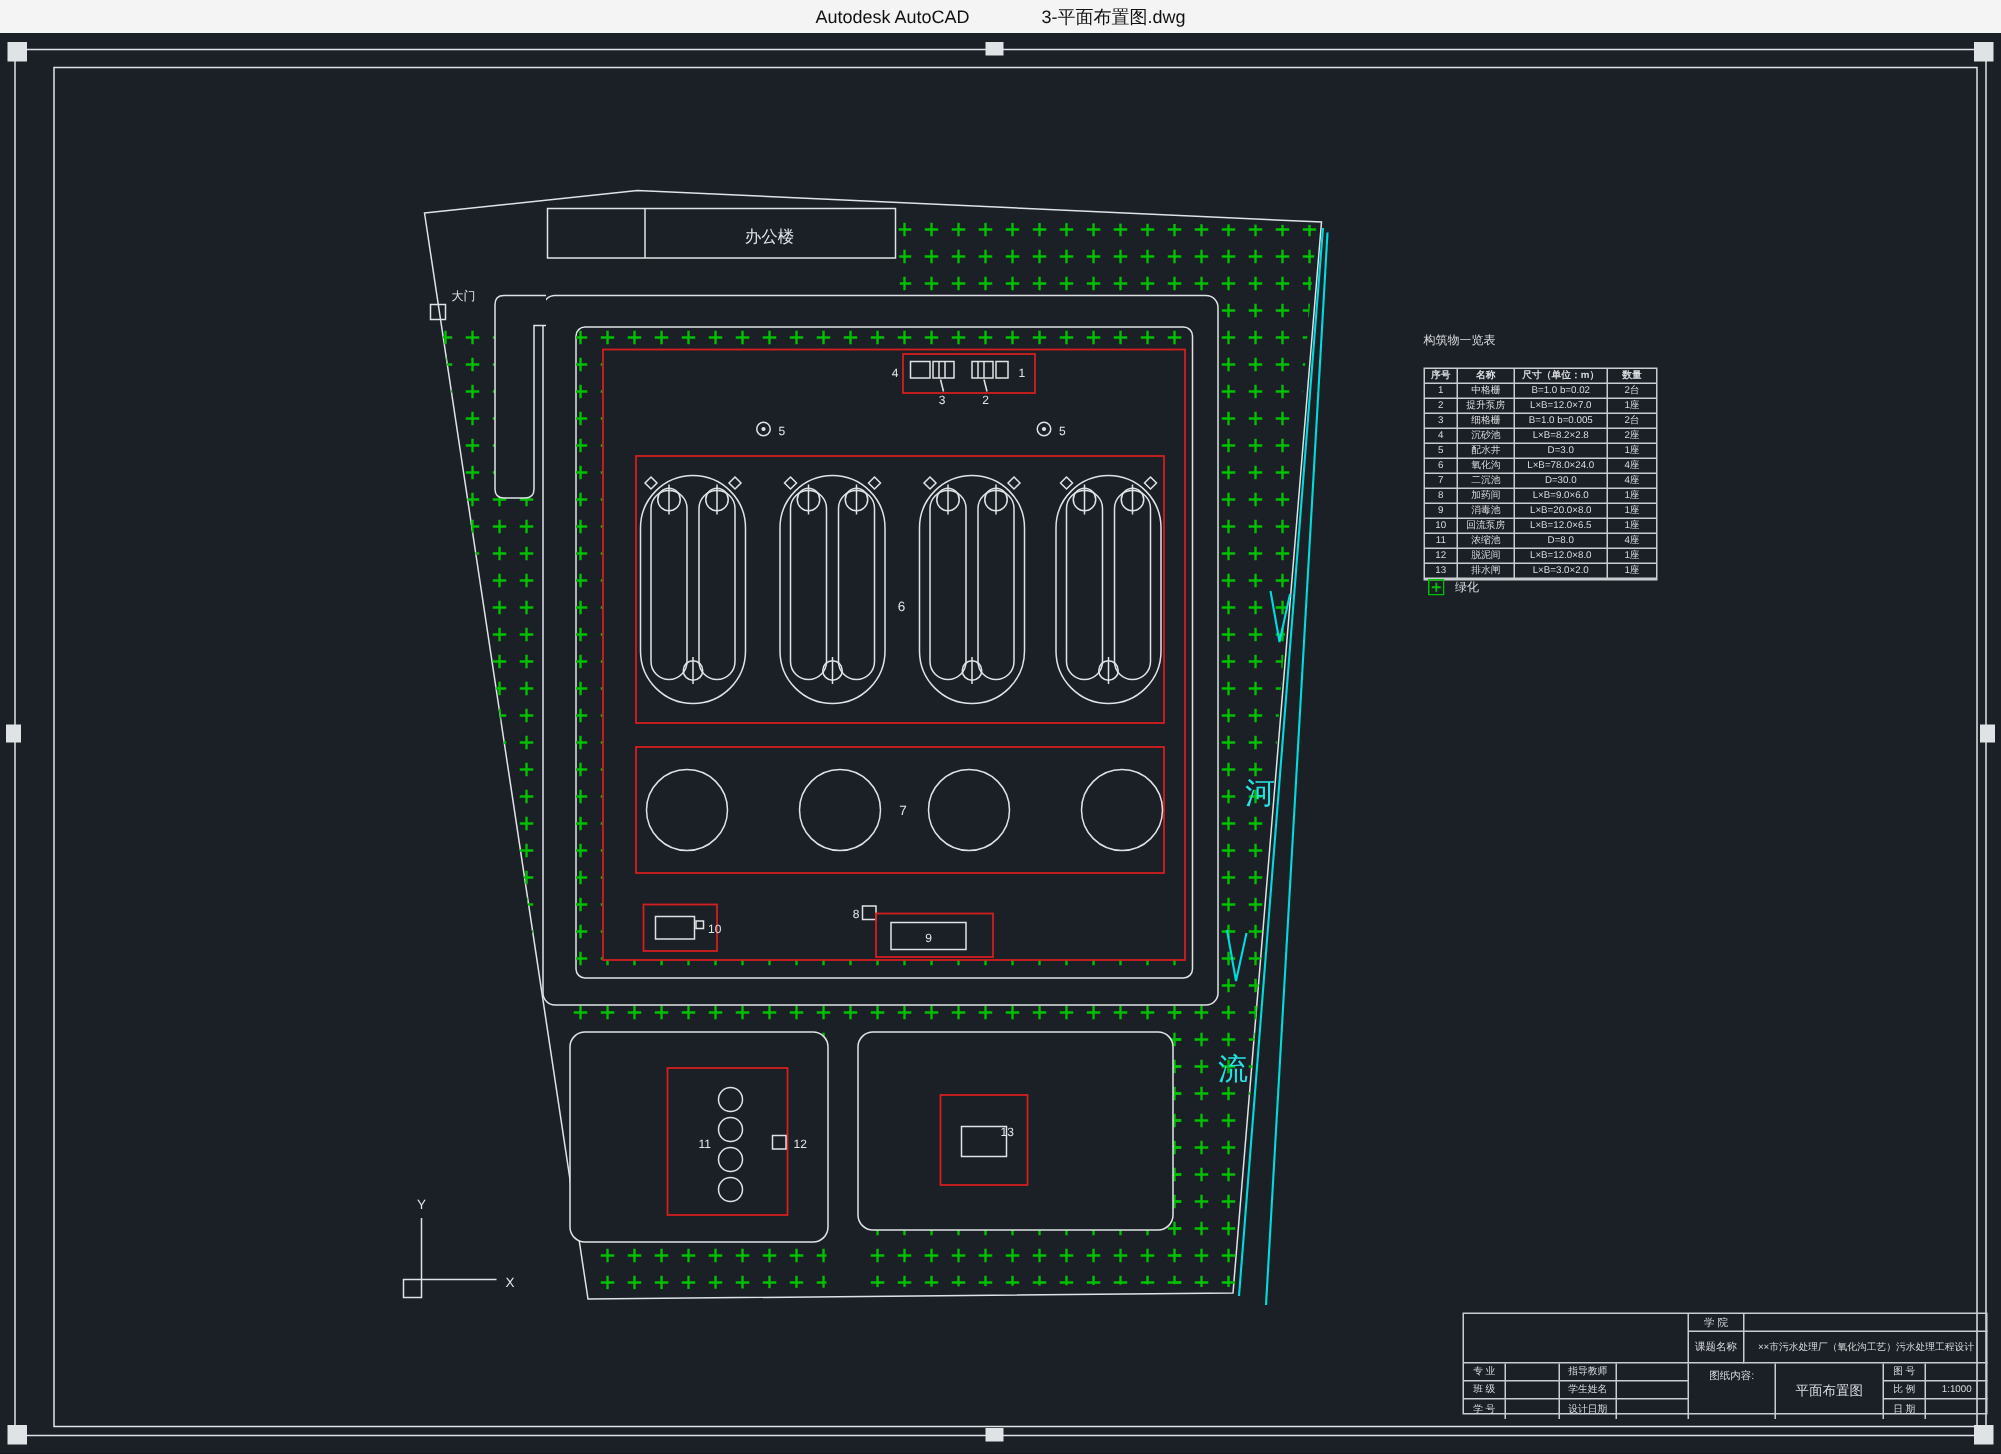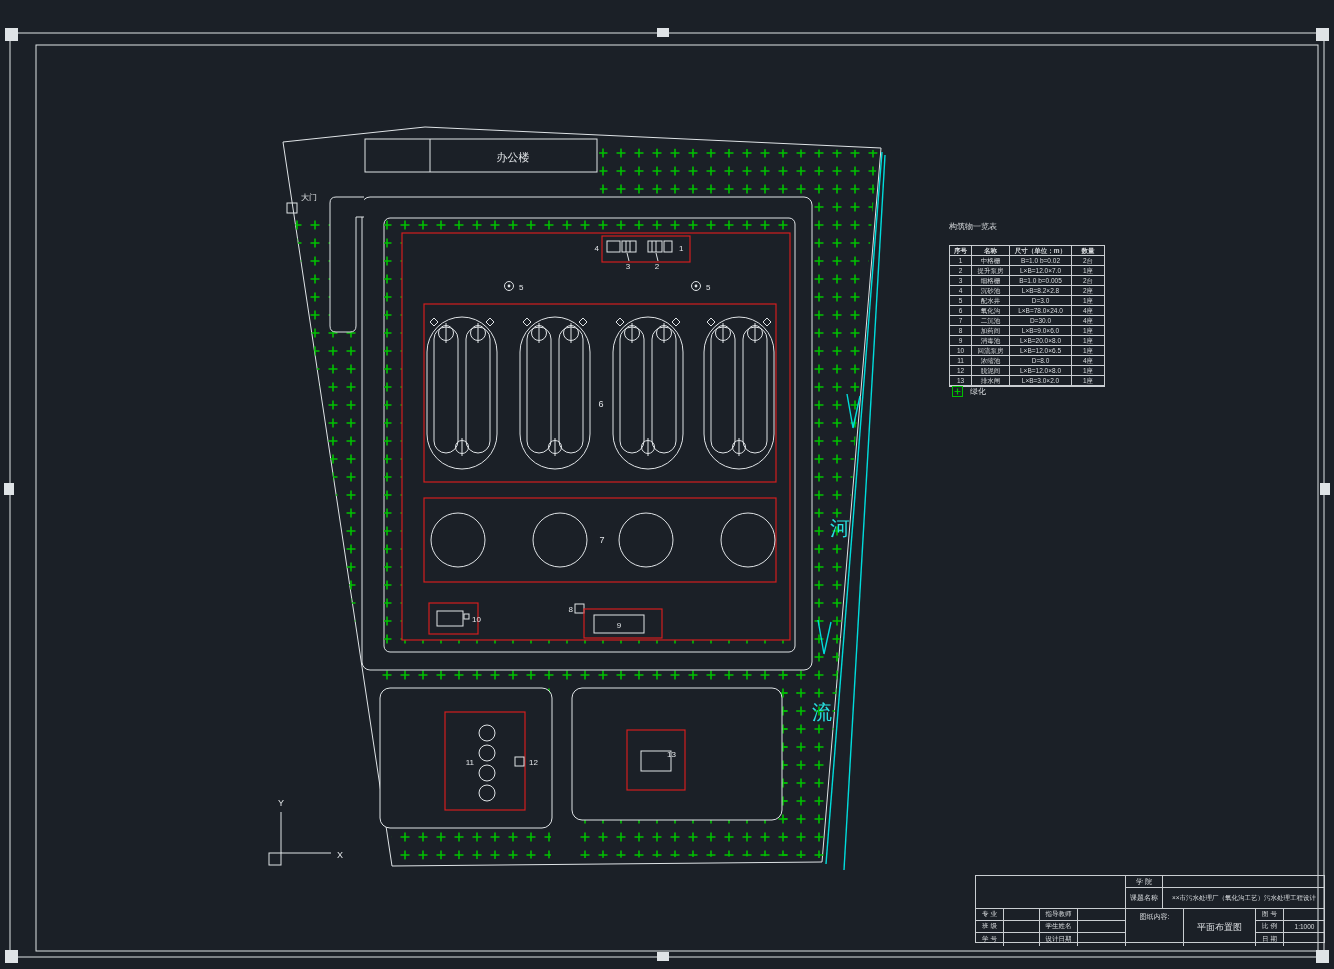--- a/index.html
+++ b/index.html
@@ -41,20 +41,24 @@
   .tb .br{border-right:1px solid #c9cdd1;}
   .tb .bb{border-bottom:1px solid #c9cdd1;}
   .tb .big{font-size:9px;}
   .tb .small{font-size:6.5px;}
 </style>
 </head>
 <body>
 
 <div class="page">
 
+  <div class="titlebar">
+    <span>Autodesk AutoCAD</span>
+    <span>3-平面布置图.dwg</span>
+  </div>
 
   <svg class="canvas" width="1334" height="947" viewBox="0 22 1334 947">
     <defs>
       <pattern id="gp" width="18" height="18" patternUnits="userSpaceOnUse">
         <path d="M9 4.5 V13.5 M4.5 9 H13.5" stroke="#00c000" stroke-width="1.6" fill="none"></path>
       </pattern>
       <g id="ditch">
         <rect x="-35" y="0" width="70" height="152" rx="35" class="w"></rect>
         <rect x="-28" y="10" width="24" height="126" rx="12" class="w"></rect>
         <rect x="4" y="10" width="24" height="126" rx="12" class="w"></rect>

